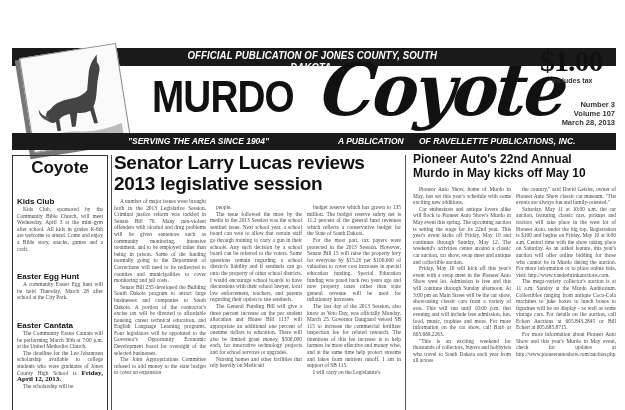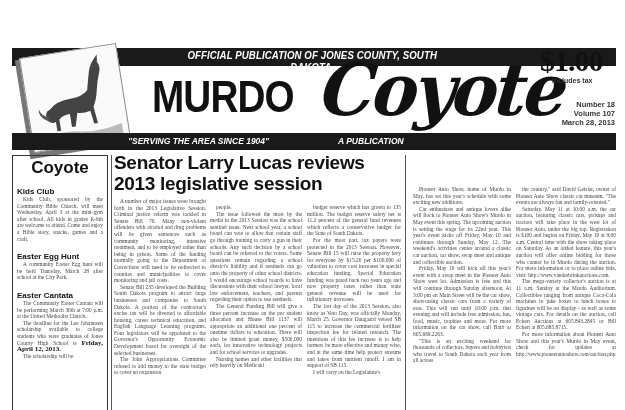--- a/index.html
+++ b/index.html
@@ -11,21 +11,21 @@
     .logo-shadow { position: absolute; left: 22px; top: 52px; width: 100px; height: 100px; background: #777; transform: rotate(-9deg); }
     .logo { position: absolute; left: 26px; top: 50px; width: 98px; height: 96px; background: #fafafa; border: 1px solid #888; transform: rotate(-9deg); overflow: hidden; }
     .logo svg { width: 100%; height: 100%; }
     .murdo { position: absolute; left: 152px; top: 72px; font-family: "Liberation Sans", sans-serif; font-size: 44px; font-weight: bold; color: #111; letter-spacing: -1px; transform: scaleX(0.88); transform-origin: left; }
     .coyote { position: absolute; left: 322px; top: 54px; font-family: "DejaVu Serif", serif; font-style: italic; font-weight: bold; font-size: 72px; color: #111; letter-spacing: -3px; transform: scaleX(0.95) skewX(-6deg); transform-origin: left; line-height: 1; }
     .price { position: absolute; left: 540px; top: 44px; font-family: Liberation Serif, serif; font-weight: bold; font-size: 30px; color: #111; letter-spacing: -1px; }
     .price-note { position: absolute; left: 552px; top: 77px; font-family: "Liberation Sans", sans-serif; font-weight: bold; font-size: 7px; color: #333; }
     .issue { position: absolute; right: 10px; top: 100px; text-align: right; font-family: "Liberation Sans", sans-serif; font-weight: bold; font-size: 7.5px; line-height: 9px; color: #333; }
     .briefs-box { position: absolute; left: 12px; top: 155px; width: 96px; height: 260px; border: 1px solid #333; padding: 2px 4px; }
     .briefs-title { text-align: center; font-family: "Liberation Sans", sans-serif; font-weight: bold; font-size: 17px; line-height: 19px; color: #111; }
-    .brief-head { font-family: "Liberation Sans", sans-serif; font-weight: bold; font-size: 8px; color: #111; margin-top: 10px; line-height: 9px; }
+    .brief-head { font-family: "Liberation Sans", sans-serif; font-weight: bold; font-size: 8px; color: #111; margin-top: 20px; line-height: 9px; }
     .brief-body { font-size: 5.4px; line-height: 6.6px; text-align: justify; text-indent: 6px; color: #444; }
     .brief-body b { font-weight: bold; color: #111; font-size: 7px; }
     .colrule { position: absolute; top: 155px; width: 1px; height: 255px; background: #555; }
     .headline-main { position: absolute; left: 114px; top: 152px; font-family: "Liberation Sans", sans-serif; font-weight: bold; font-size: 19px; line-height: 21px; color: #111; letter-spacing: -0.3px; }
     .headline-side { position: absolute; left: 413px; top: 152px; font-family: "Liberation Sans", sans-serif; font-weight: bold; font-size: 12px; line-height: 14px; color: #111; }
     .col { position: absolute; font-size: 5.4px; line-height: 6.6px; text-align: justify; color: #444; overflow: hidden; }
     .col p { text-indent: 6px; }
   </style>
 </head>
 <body>
@@ -41,28 +41,29 @@
     <path d="M18 70 Q8 64 10 56 Q12 64 20 66 Z" fill="#555"></path>
   </svg>
 </div>
 
 <div class="murdo">MURDO</div>
 <div class="coyote">Coyote</div>
 
 <div class="price">$1.00</div>
 <div class="price-note">Includes tax</div>
 <div class="issue">
-  <div>Number 18</div>
+  <div>Number 3</div>
   <div>Volume 107</div>
   <div>March 28, 2013</div>
 </div>
 
 <div class="botbar">
   <span style="left:116px">"SERVING THE AREA SINCE 1904"</span>
   <span style="left:326px">A PUBLICATION</span>
+  <span style="left:407px">OF RAVELLETTE PUBLICATIONS, INC.</span>
 </div>
 
 <div class="briefs-box">
   <div class="briefs-title">
     <div>Coyote</div>
   </div>
   <div class="brief-head">Kids Club</div>
   <div class="brief-body">Kids Club, sponsored by the Community Bible Church, will meet Wednesday, April 3 at the mini-gym after school. All kids in grades K-6th are welcome to attend. Come and enjoy a Bible story, snacks, games and a craft.</div>
   <div class="brief-head">Easter Egg Hunt</div>
   <div class="brief-body">A community Easter Egg hunt will be held Thursday, March 28 after school at the City Park.</div>
@@ -94,20 +95,22 @@
   <p>Nursing homes and other facilities that rely heavily on Medicaid</p>
 </div>
 <div class="col" style="left:307px; top:204px; width:94px; height:206px;">
   <p>budget reserve which has grown to 135 million. The budget reserve safety net is 11.2 percent of the general fund revenues which reflects a conservative budget for the State of South Dakota.</p>
   <p>For the most part, tax payers were protected in the 2013 Session. However, Senate Bill 15 will raise the property levy for everyone by $15.20 per $100,000 of valuation to cover cost increases in special education funding. Special Education funding was pared back two years ago and now property taxes rather than state general revenue will be used for inflationary increases.</p>
   <p>The last day of the 2013 Session, also know as Veto Day, was officially Monday, March 25. Governor Daugaard vetoed SB 115 to increase the commercial fertilizer inspection fee for related research. The intentions of this fee increase is to help farmers be more effective and money wise, and at the same time help protect streams and lakes from nutrient runoff. I am in support of SB 115.</p>
   <p>I will carry on the Legislature's</p>
 </div>
 
 <div class="headline-side">
+  <div>Pioneer Auto's 22nd Annual</div>
+  <div>Murdo in May kicks off May 10</div>
 </div>
 <div class="col" style="left:413px; top:186px; width:98px; height:224px;">
   <p>Pioneer Auto Show, home of Murdo in May, has set this year's schedule with some exciting new additions.</p>
   <p>Car enthusiasts and antique lovers alike will flock to Pioneer Auto Show's Murdo in May event this spring. The upcoming auction is setting the stage for its 22nd year. This year's event kicks off Friday, May 10 and continues through Sunday, May 12. The weekend's activities center around a classic car auction, car show, swap meet and antique and collectible auction.</p>
   <p>Friday, May 10 will kick off this year's event with a swap meet in the Pioneer Auto Show west lot. Admission is free and this will continue through Sunday afternoon. At 3:00 pm on Main Street will be the car show, showcasing classic cars from a variety of eras. This will run until 10:00 p.m. that evening and will include free admission, fun, food, music, trophies and more. For more information on the car show, call Barb at 605.669.2263.</p>
   <p>"This is an exciting weekend for thousands of collectors, buyers and hobbyists who travel to South Dakota each year from all across</p>
 </div>
 <div class="col" style="left:516px; top:186px; width:100px; height:224px;">
   <p>the country," said David Geisler, owner of Pioneer Auto Show classic car museum. "The events are always fun and family-oriented."</p>
   <p>Saturday, May 11 at 10:00 a.m. the car auction, featuring classic cars, pickups and tractors will take place in the west lot of Pioneer Auto, under the big top. Registration is $100 and begins on Friday, May 10 at 9:00 a.m. Central time with the show taking place on Saturday. As an added feature, this year's auction will offer online bidding for those who cannot be in Murdo during the auction. For more information or to place online bids, visit: http://www.vanderbrinkauctions.com.</p>

